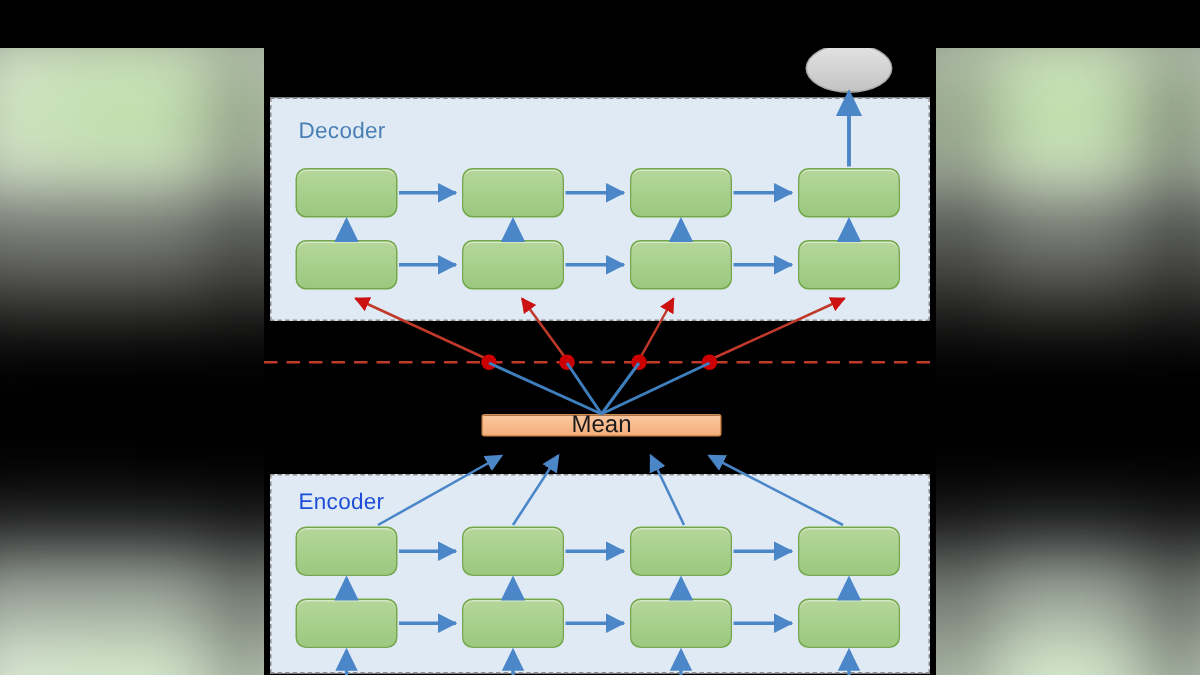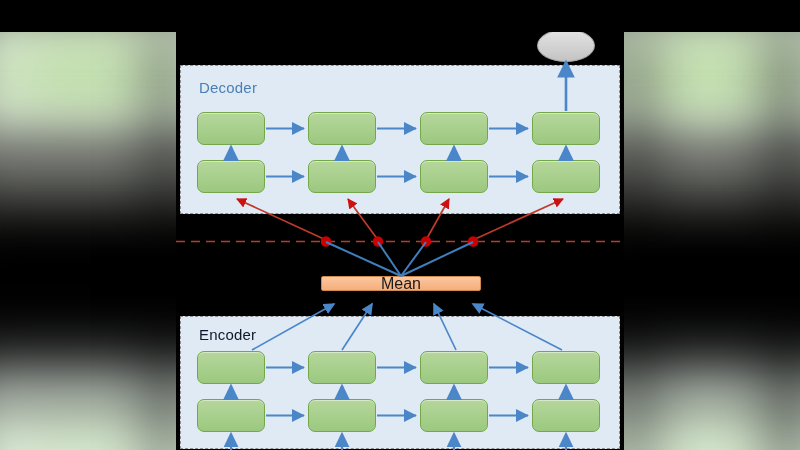--- a/index.html
+++ b/index.html
@@ -99,21 +99,21 @@
   #encoder-panel { left: 4px;  top: 284px; width: 440px; height: 133px; }
 
   .panel-label {
     position: absolute;
     font-size: 15px;
     letter-spacing: 0.2px;
     white-space: nowrap;
     font-family: "Liberation Sans", sans-serif;
   }
   #decoder-label { left: 18px; top: 13px; color: #4a7fb5; }
-  #encoder-label { left: 18px; top: 9px;  color: #0f172a; }
+  #encoder-label { left: 18px; top: 9px;  color: #1d4ed8; }
 
   
   .cell {
     position: absolute;
     width: 68px;
     height: 33px;
     border-radius: 7px;
     border: 1px solid #74a74a;
     background: linear-gradient(180deg, #b5d79a 0%, #a9d08e 48%, #9bc87f 100%);
     box-shadow: inset 0 1px 0 rgba(255,255,255,0.45);

